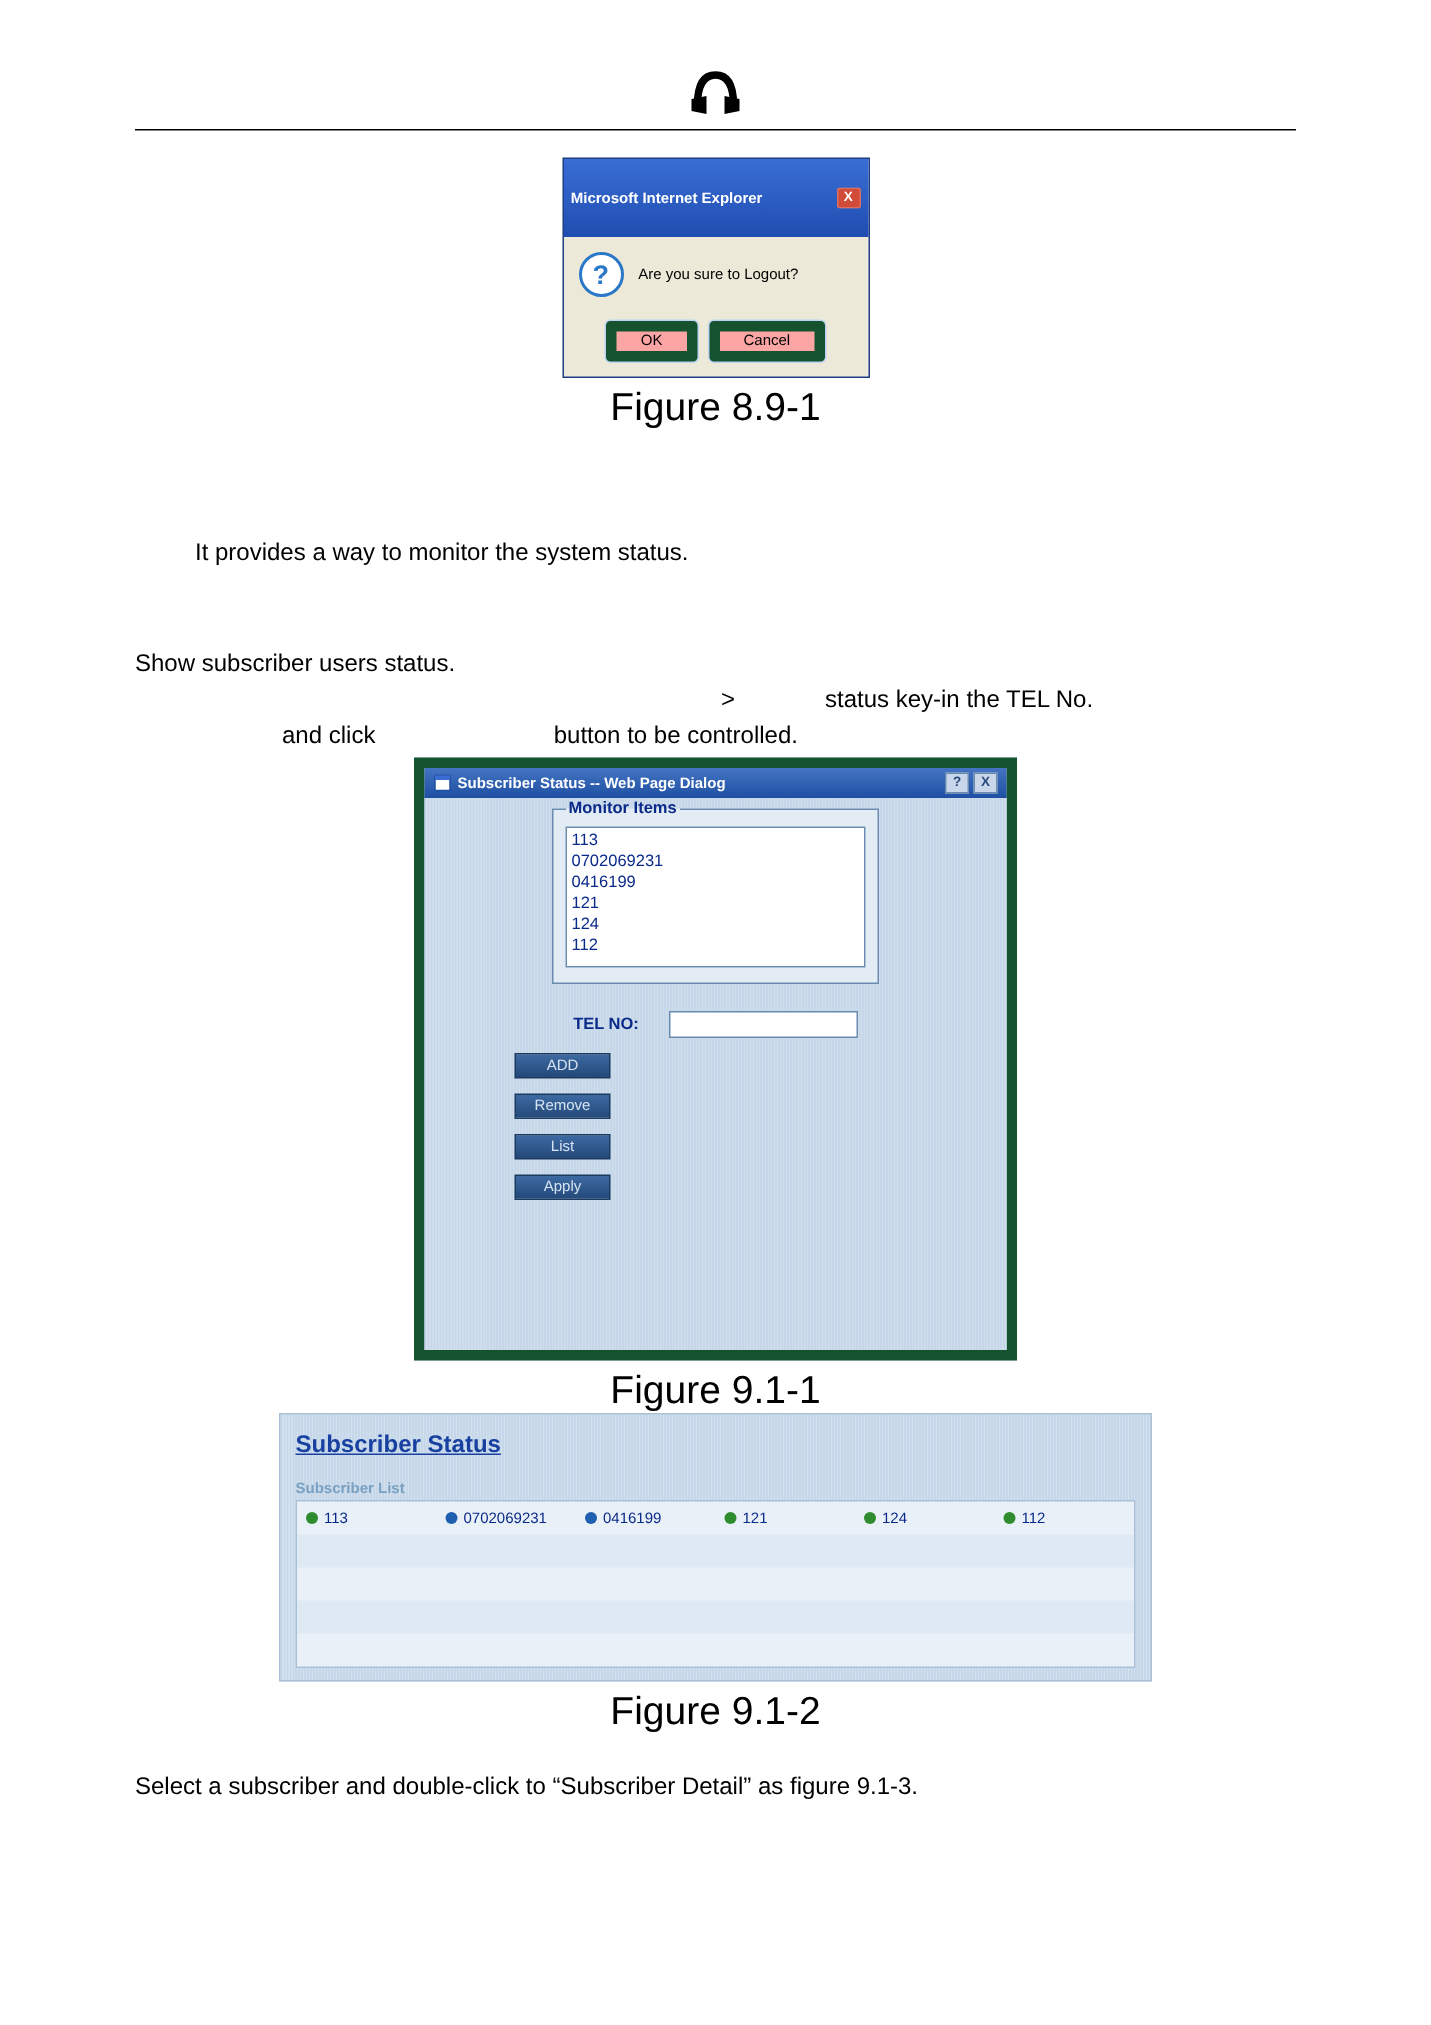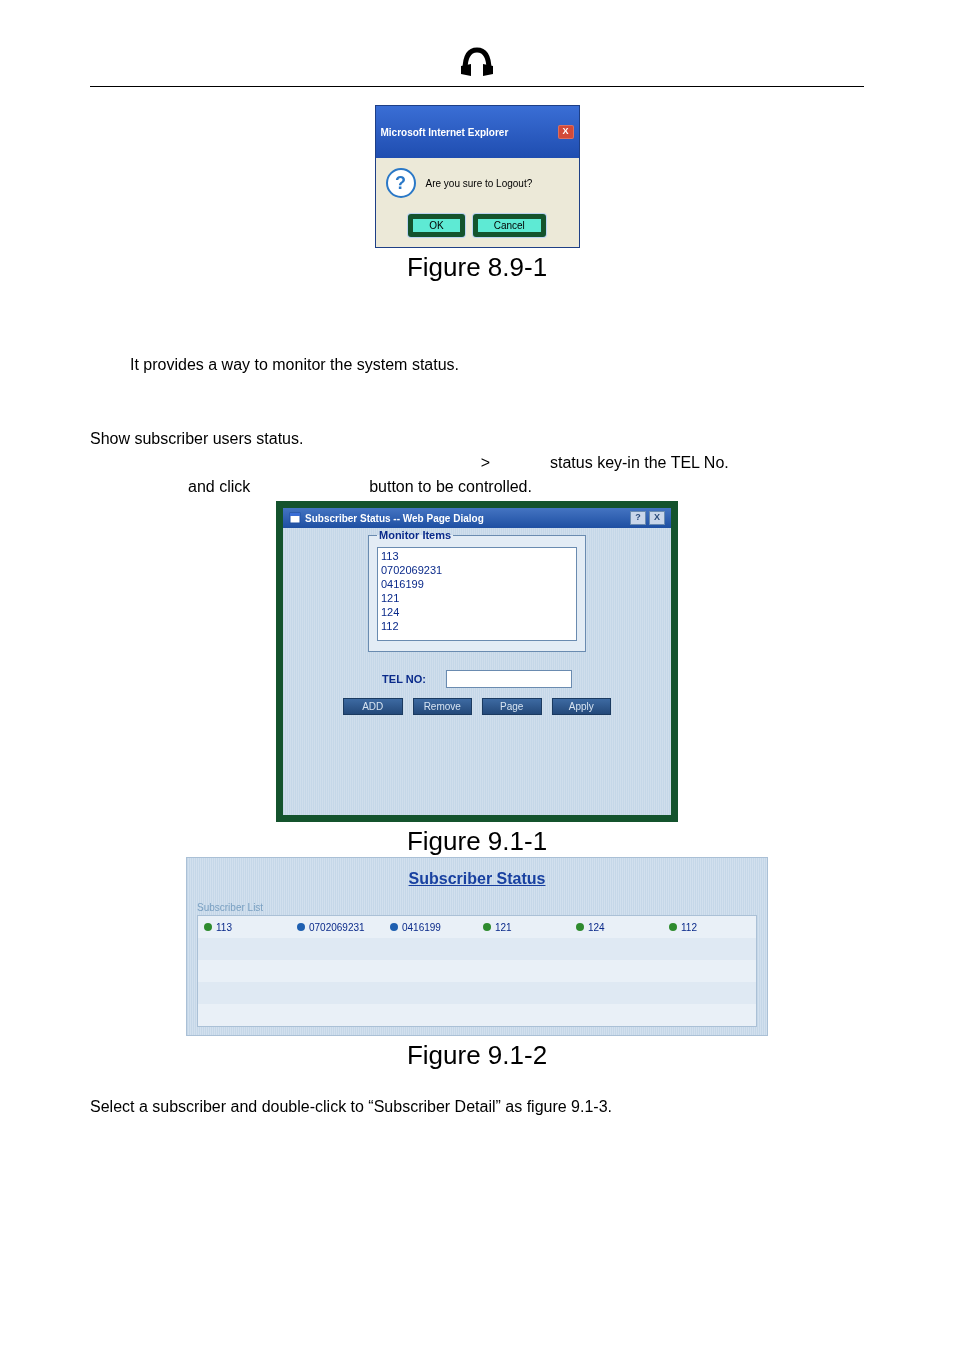--- a/index.html
+++ b/index.html
@@ -77,22 +77,22 @@
   }
   .ie-btns {
     display: flex;
     justify-content: center;
     gap: 8px;
     padding: 6px 10px 10px 10px;
   }
   .ie-btn {
     font-size: 10px;
     padding: 1px 16px;
-    background: #5eead4;
-    border: 5px solid #14532d;
+    background: #fca5a5;
+    border: 7px solid #14532d;
     border-radius: 3px;
     box-shadow: 0 0 0 1px #bcd3f3;
   }
   .fig-cap {
     font-size: 26px;
     text-align: center;
     margin-top: 4px;
   }
   .body-text {
     font-size: 16px;
@@ -177,20 +177,21 @@
     height: 14px;
     border:1px solid #6a8bb0;
     background:#fff;
     font-size:11px;
   }
   .btn-row {
     display:flex;
     justify-content:center;
     gap:10px;
     margin-top:10px;
+    flex-direction:column;
   }
   .dbtn {
     background: linear-gradient(to bottom,#3d6aa2,#24497a);
     color:#d7e4f2;
     font-size:10px;
     padding:2px 0;
     width:62px;
     text-align:center;
     border:1px solid #1b3a60;
   }
@@ -200,21 +201,21 @@
     width: 560px;
     margin: 0 auto;
     background:
       repeating-linear-gradient(to right,#c5d7e8 0 1px,transparent 1px 2px),
       #d2e0ee;
     border:1px solid #aac0d6;
     padding: 12px 10px 8px 10px;
     font-family: Tahoma, Arial, sans-serif;
   }
   .subpanel-title {
-    text-align:center;
+    text-align:left;
     color:#1840a0;
     font-size:16px;
     font-weight:bold;
     text-decoration:underline;
     margin-bottom:14px;
   }
   .legend-row {
     display:flex;
     gap:18px;
     font-size:10px;
@@ -223,21 +224,21 @@
   }
   .dot {
     display:inline-block;
     width:8px;height:8px;border-radius:50%;
     margin-right:4px;
     vertical-align:middle;
   }
   .list-label {
     color:#7aa0c2;
     font-size:10px;
-    font-weight:normal;
+    font-weight:bold;
     margin-top:2px;
   }
   .subtable {
     background:#e9f0f7;
     border:1px solid #aac0d6;
     margin-top:2px;
   }
   .subtable-row {
     display:flex;
     font-size:10px;
@@ -323,21 +324,21 @@
           <div>112</div>
         </div>
       </fieldset>
       <div class="telno-row">
         <span class="telno-label">TEL NO:</span>
         <input class="telno-input" value="" style="">
       </div>
       <div class="btn-row">
         <div class="dbtn">ADD</div>
         <div class="dbtn">Remove</div>
-        <div class="dbtn">Page</div>
+        <div class="dbtn">List</div>
         <div class="dbtn">Apply</div>
       </div>
       <div style="height:60px"></div>
     </div>
   </div>
   <div class="fig-cap">Figure 9.1-1</div>
 
   <div class="subpanel">
     <div class="subpanel-title">Subscriber Status</div>
     <div class="list-label">Subscriber List</div>

